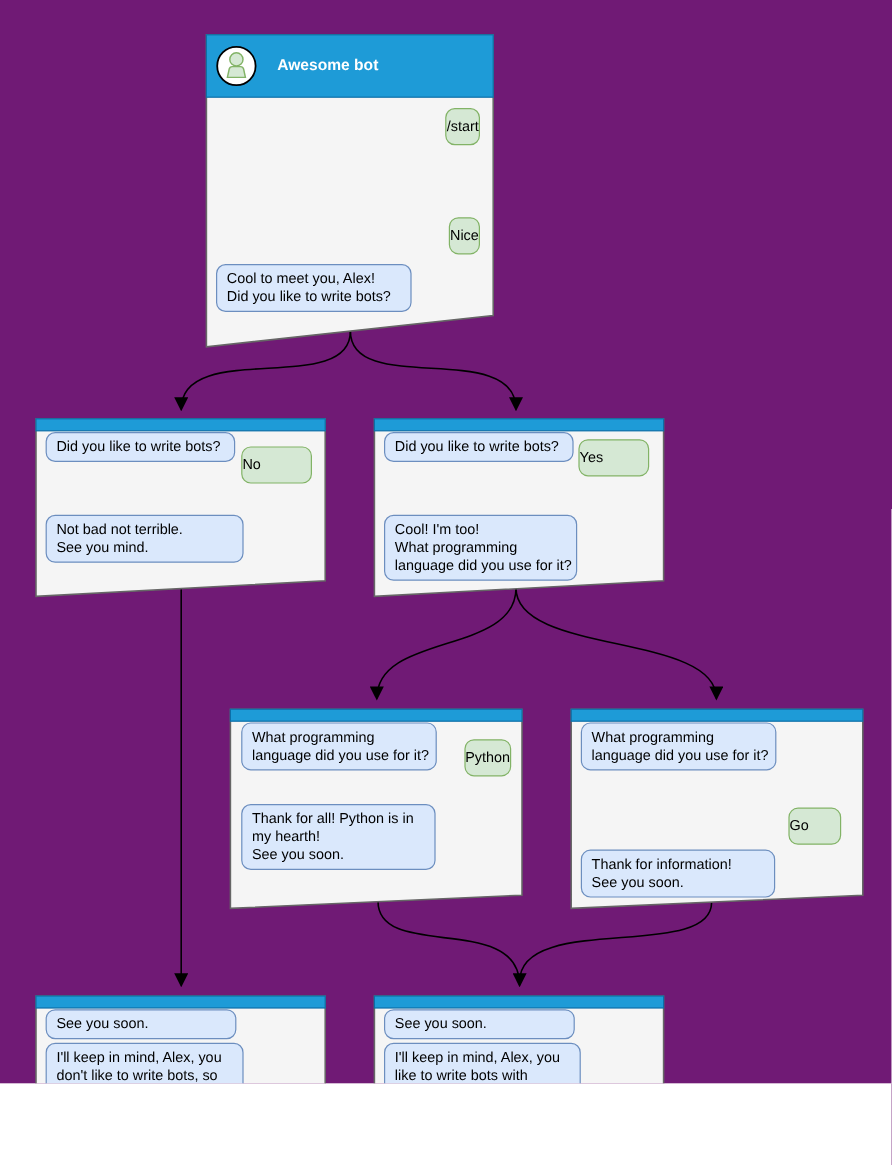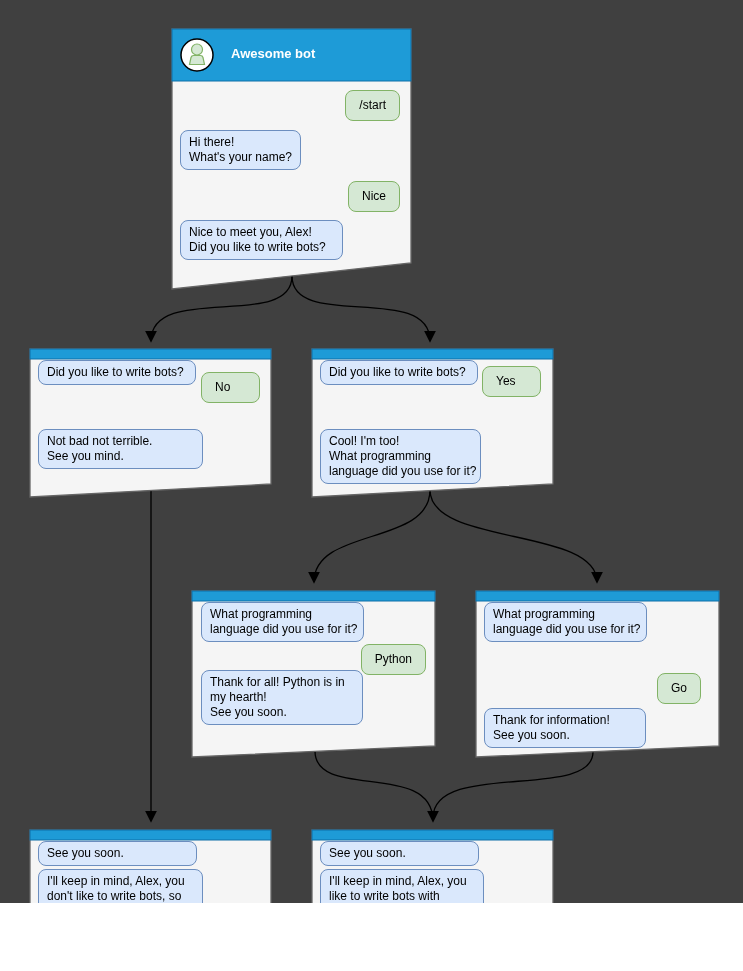--- a/index.html
+++ b/index.html
@@ -1,33 +1,33 @@
 <!DOCTYPE html>
 <html style="--header-blue: #1e9bd7; --header-border: #0c6ea8; --window-fill: #f5f5f5; --window-border: #666666; --bot-bubble-fill: #dae8fc; --bot-bubble-border: #6c8ebf; --user-bubble-fill: #d5e8d4; --user-bubble-border: #82b366; --edge-color: #000000;"><head>
 <meta charset="utf-8">
 <style>
   html,body { margin:0; padding:0; background:#ffffff; }
   .canvas {
-    position:relative; width:743px; height:903px; background:#404040;
+    position:relative; width:743px; height:903px; background:#701a75;
     font-family:"Liberation Sans", sans-serif; overflow:hidden;
   }
   .canvas svg { position:absolute; left:0; top:0; }
   .winbody { fill:var(--window-fill); stroke:var(--window-border); stroke-width:1.3; }
   .winhead { fill:var(--header-blue); stroke:var(--header-border); stroke-width:1; }
   .edge { fill:none; stroke:var(--edge-color); stroke-width:1.3; }
   .avatar { fill:#ffffff; stroke:#000000; stroke-width:1.5; }
   .person { fill:var(--user-bubble-fill); stroke:var(--user-bubble-border); stroke-width:1.2; }
   .overlay { position:absolute; left:0; top:0; width:743px; height:971px; }
   .bubble {
     position:absolute; box-sizing:border-box; color:#000;
     font:12px/15px "Liberation Sans", sans-serif;
     white-space:pre; border-radius:8px; padding:4px 8px;
   }
   .bot  { background:var(--bot-bubble-fill);  border:1px solid var(--bot-bubble-border); }
-  .user { background:var(--user-bubble-fill); border:1px solid var(--user-bubble-border); padding:7px 13px; }
+  .user { background:var(--user-bubble-fill); border:1px solid var(--user-bubble-border); padding:7px 0; }
   .win-title {
     position:absolute; color:#ffffff; font:bold 13px/16px "Liberation Sans", sans-serif;
     white-space:pre;
   }
 </style>
 </head>
 <body>
 
 <div class="canvas">
 
@@ -84,40 +84,38 @@
     <g>
       <rect class="winbody" x="312" y="830" width="241" height="110"></rect>
       <rect class="winhead" x="312" y="830" width="241" height="10"></rect>
     </g>
   </svg>
 
   <div class="overlay">
 
     <div class="win-title" style="left:231px;top:46px">Awesome bot</div>
     <div class="bubble user" style="right:343px;top:90px">/start</div>
-    <div class="bubble bot" style="left:180px;top:130px;width:121px">Hi there!
-What's your name?</div>
     <div class="bubble user" style="right:343px;top:181px">Nice</div>
-    <div class="bubble bot" style="left:180px;top:220px;width:163px">Nice to meet you, Alex!
+    <div class="bubble bot" style="left:180px;top:220px;width:163px">Cool to meet you, Alex!
 Did you like to write bots?</div>
 
     <div class="bubble bot" style="left:38px;top:360px;width:158px">Did you like to write bots?</div>
     <div class="bubble user" style="right:483px;top:372px;min-width:59px">No</div>
     <div class="bubble bot" style="left:38px;top:429px;width:165px">Not bad not terrible.
 See you mind.</div>
 
     <div class="bubble bot" style="left:320px;top:360px;width:158px">Did you like to write bots?</div>
     <div class="bubble user" style="right:202px;top:366px;min-width:59px">Yes</div>
     <div class="bubble bot" style="left:320px;top:429px;width:161px">Cool! I'm too!
 What programming
 language did you use for it?</div>
 
     <div class="bubble bot" style="left:201px;top:602px;width:163px">What programming
 language did you use for it?</div>
-    <div class="bubble user" style="right:317px;top:644px">Python</div>
+    <div class="bubble user" style="right:317px;top:616px">Python</div>
     <div class="bubble bot" style="left:201px;top:670px;width:162px">Thank for all! Python is in
 my hearth!
 See you soon.</div>
 
     <div class="bubble bot" style="left:484px;top:602px;width:163px">What programming
 language did you use for it?</div>
     <div class="bubble user" style="right:42px;top:673px;min-width:44px">Go</div>
     <div class="bubble bot" style="left:484px;top:708px;width:162px">Thank for information!
 See you soon.</div>
 

